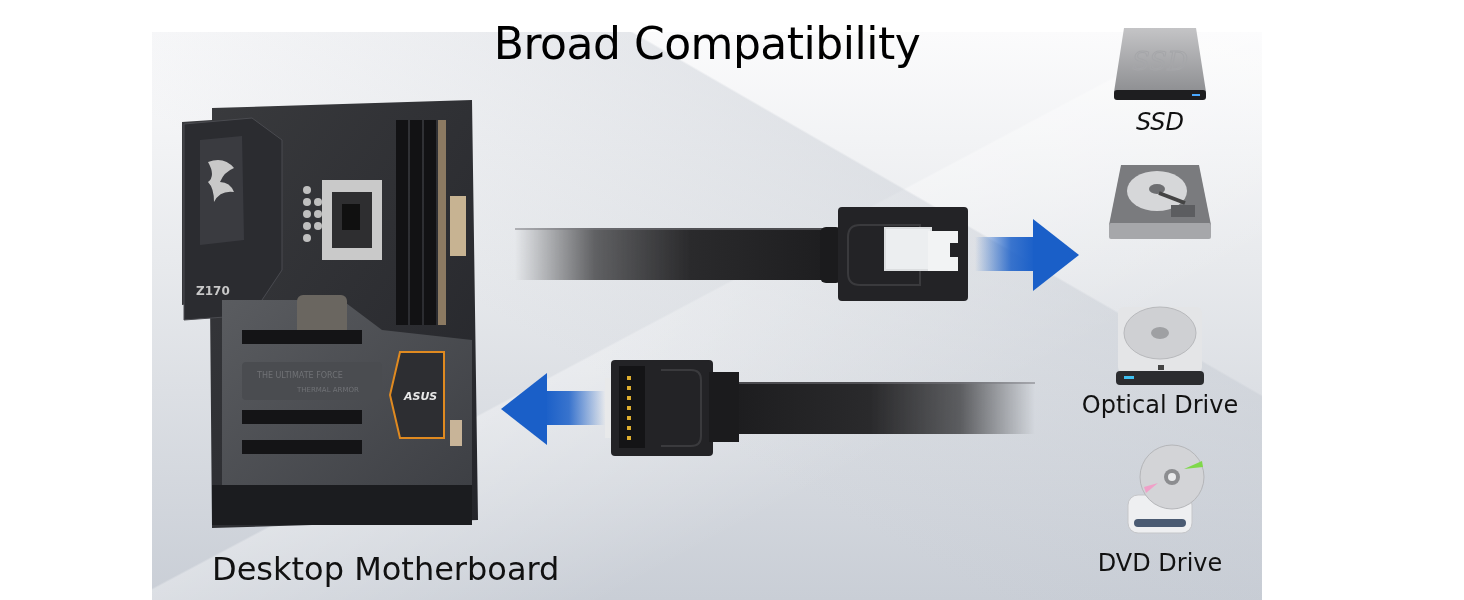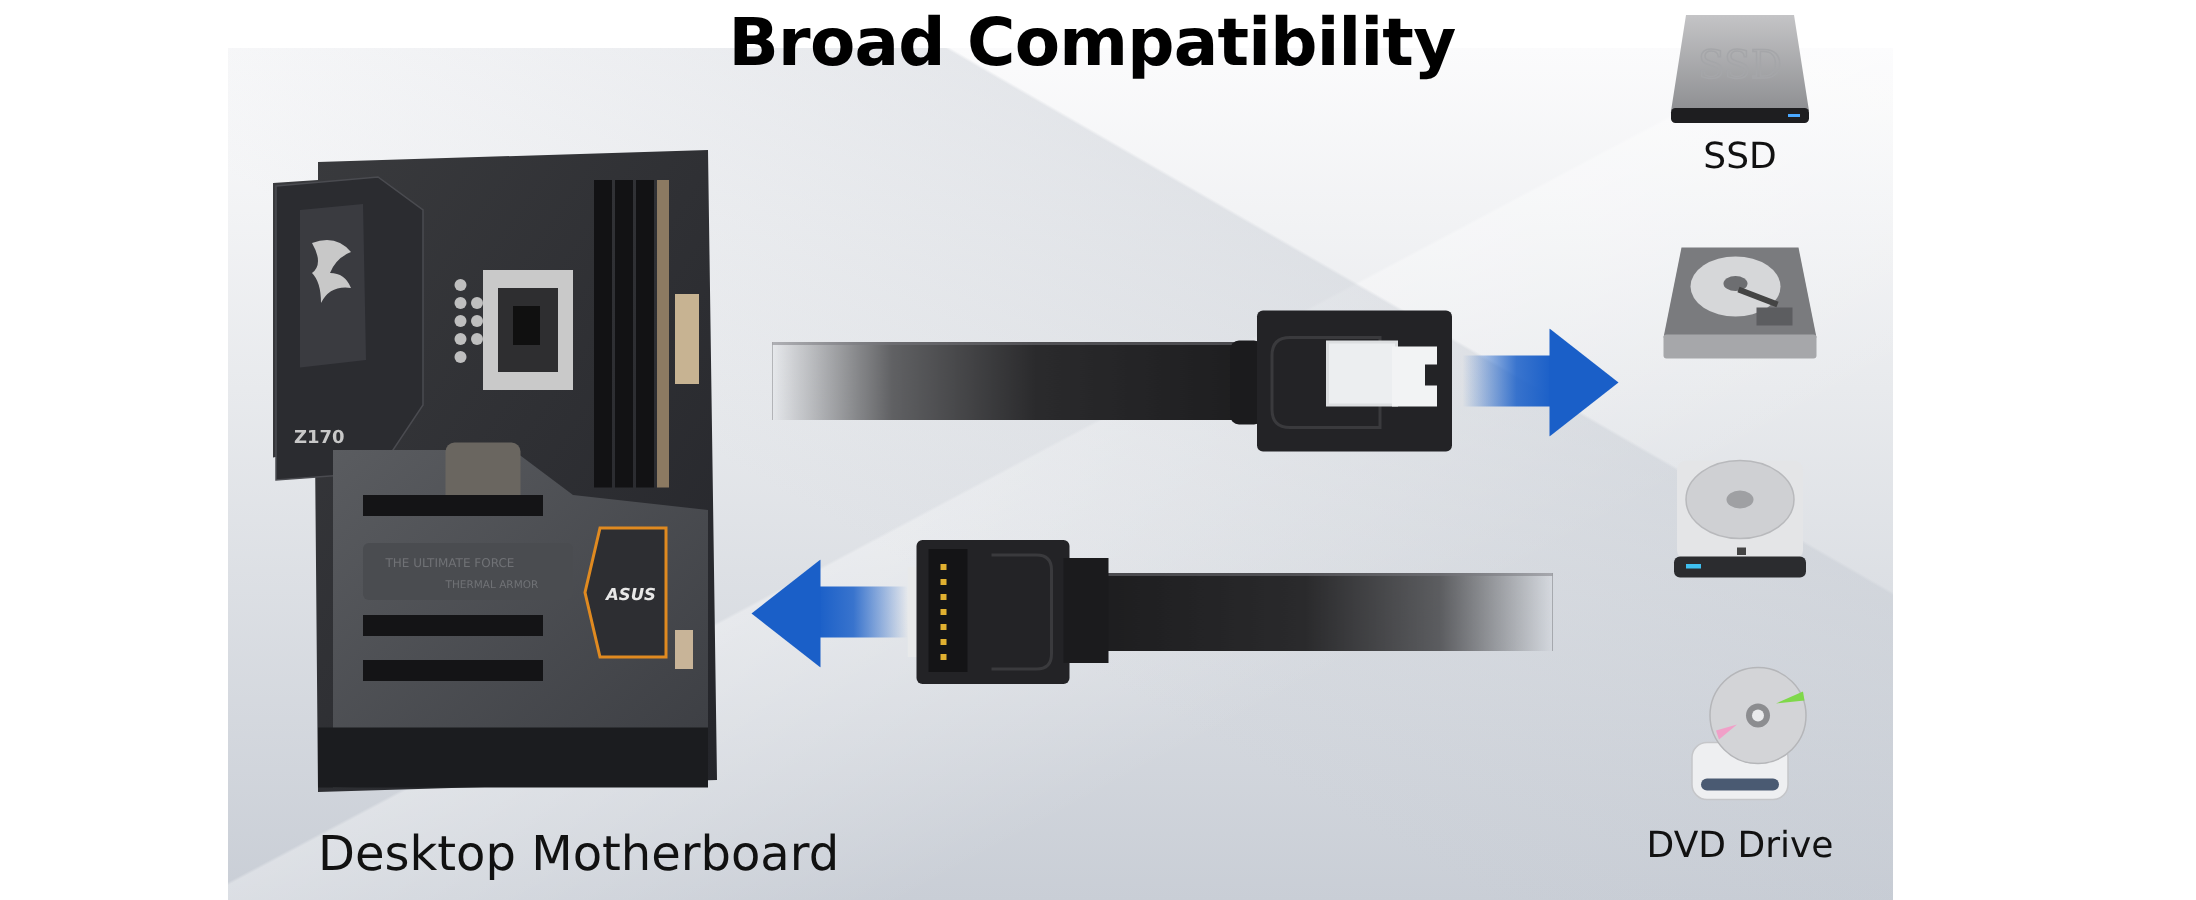--- a/index.html
+++ b/index.html
@@ -15,22 +15,22 @@
   }
   .panel .diag {
     position: absolute; left: 0; top: 0; width: 100%; height: 100%;
     background: linear-gradient(152deg, rgba(255,255,255,0) 48%, rgba(255,255,255,0.35) 48.2%, rgba(255,255,255,0) 70%);
   }
   .panel .diag2 {
     position: absolute; left: 0; top: 0; width: 100%; height: 100%;
     background: linear-gradient(210deg, rgba(255,255,255,0) 30%, rgba(190,196,205,0.35) 30.2%, rgba(190,196,205,0) 60%);
   }
   .title {
-    position: absolute; left: 0; top: 3px; width: 1414px; text-align: center;
-    font-size: 44px; font-weight: bold; color: #000; letter-spacing: -0.5px; padding-left: 21px;
+    position: absolute; left: 0; top: 18px; width: 1414px; text-align: center;
+    font-size: 44px; font-weight: normal; color: #000; letter-spacing: -0.5px;
   }
 
   
   .mobo { position: absolute; left: 182px; top: 100px; width: 296px; height: 430px; }
 
   
   .cable { position: absolute; }
   .cable-top-body {
     left: 515px; top: 228px; width: 320px; height: 50px;
     background: linear-gradient(90deg, rgba(40,40,42,0) 0%, rgba(40,40,42,0.7) 25%, #2a2a2c 55%, #1d1d1f 100%);
@@ -158,21 +158,21 @@
     <linearGradient id="al" x1="1" y1="0" x2="0" y2="0">
       <stop offset="0" stop-color="#1a5fc8" stop-opacity="0"></stop>
       <stop offset="0.6" stop-color="#1a5fc8" stop-opacity="0.85"></stop>
       <stop offset="1" stop-color="#1a5fc8"></stop>
     </linearGradient>
   </defs>
   <rect x="45" y="18" width="60" height="34" fill="url(#al)"></rect>
   <polygon points="47,0 1,36 47,72" fill="#1a5fc8"></polygon>
 </svg>
 
-<div class="device" style="top:8px;">
+<div class="device" style="top:26px;font-style:italic;">
   <svg class="icon" width="100" height="80" viewBox="0 0 100 80">
     <defs>
       <linearGradient id="ssdg" x1="0" y1="0" x2="0" y2="1">
         <stop offset="0" stop-color="#c4c4c6"></stop>
           <stop offset="1" stop-color="#8e8f92"></stop>
       </linearGradient>
     </defs>
     <polygon points="14,2 86,2 96,66 4,66" rx="4" fill="url(#ssdg)"></polygon>
     <rect x="4" y="64" width="92" height="10" rx="3" fill="#1e1e20"></rect>
     <rect x="82" y="68" width="8" height="2" fill="#4aa8ff"></rect>
@@ -194,20 +194,21 @@
 
 <div class="device" style="top:303px;">
   <svg class="icon" width="100" height="86" viewBox="0 0 100 86">
     <rect x="8" y="4" width="84" height="66" rx="6" fill="#e4e5e7"></rect>
     <ellipse cx="50" cy="30" rx="36" ry="26" fill="#cfd0d3" stroke="#b8b9bc"></ellipse>
     <ellipse cx="50" cy="30" rx="9" ry="6" fill="#9fa0a3"></ellipse>
     <rect x="6" y="68" width="88" height="14" rx="4" fill="#2b2c2f"></rect>
     <rect x="14" y="73" width="10" height="3" fill="#3fc0f0"></rect>
     <rect x="48" y="62" width="6" height="5" fill="#444"></rect>
   </svg>
+  <div class="label">Optical Drive</div>
 </div>
 
 <div class="device" style="top:437px;">
   <svg class="icon" width="100" height="110" viewBox="0 0 100 110">
     <rect x="18" y="58" width="64" height="38" rx="10" fill="#eeeff1" stroke="#c5c6c9"></rect>
     <rect x="24" y="82" width="52" height="8" rx="4" fill="#4a5a72"></rect>
     <circle cx="62" cy="40" r="32" fill="#d3d4d7" stroke="#b5b6b9"></circle>
     <circle cx="62" cy="40" r="8" fill="#8c8d90"></circle>
     <circle cx="62" cy="40" r="4" fill="#e9eaec"></circle>
     <path d="M74 32 L92 24 L93 30z" fill="#7fd84a"></path>

